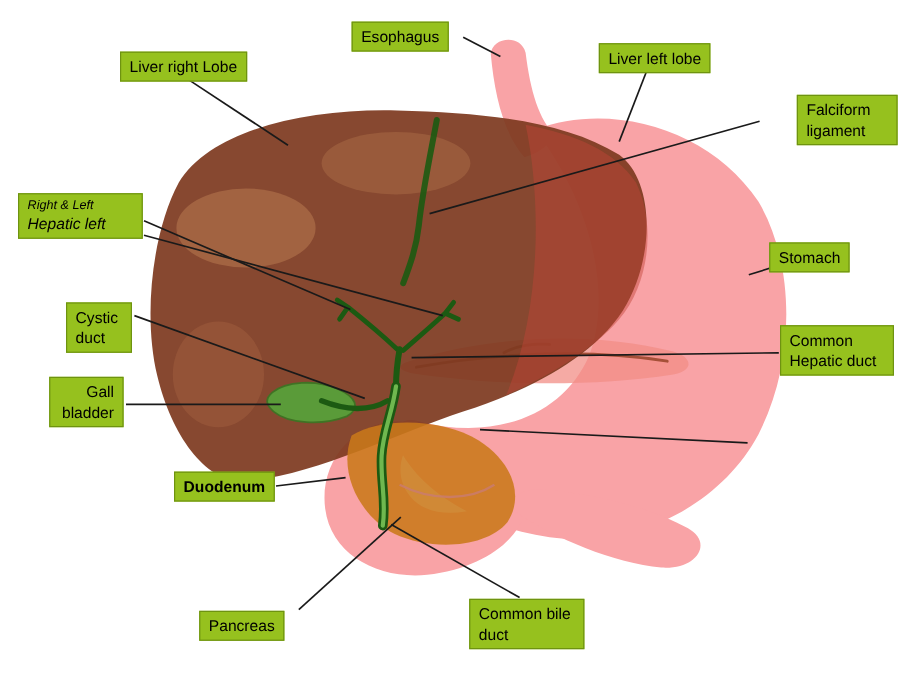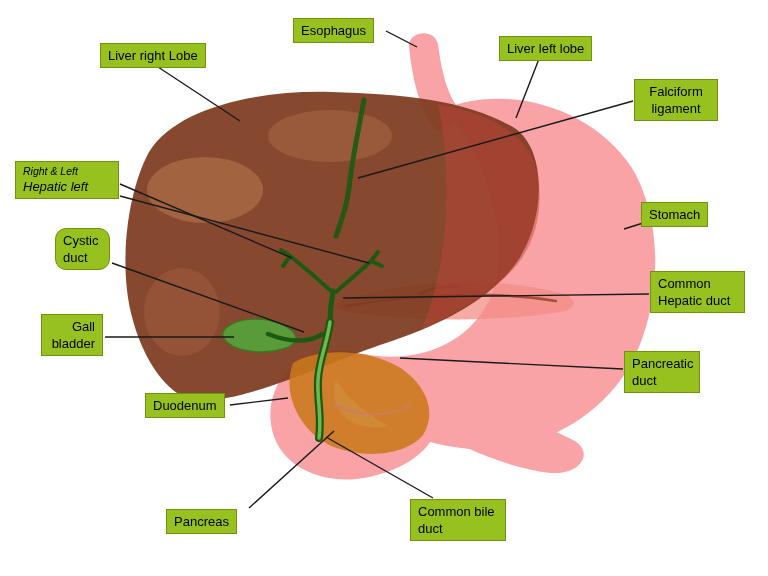--- a/index.html
+++ b/index.html
@@ -80,36 +80,35 @@
       <line x1="433" y1="498" x2="326" y2="437"></line>
     </g>
   </svg>
 
   <div class="label nowrap" style="left:293px;top:18px;">Esophagus</div>
 
   <div class="label nowrap" style="left:100px;top:43px;">Liver right Lobe</div>
 
   <div class="label nowrap" style="left:499px;top:36px;">Liver left lobe</div>
 
-  <div class="label" style="left:634px;top:79px;width:84px;text-align:center;">Falciform ligament</div>
+  <div class="label" style="left:664px;top:79px;width:84px;">Falciform ligament</div>
 
   <div class="label" style="left:15px;top:161px;width:104px;font-style:italic;">
     <div class="small">Right &amp; Left</div>
     <div>Hepatic left</div>
   </div>
 
   <div class="label nowrap" style="left:641px;top:202px;">Stomach</div>
 
-  <div class="label" style="left:55px;top:228px;width:55px;border-radius:11px;">Cystic duct</div>
+  <div class="label" style="left:55px;top:252px;width:55px;">Cystic duct</div>
 
   <div class="label" style="left:650px;top:271px;width:95px;">Common Hepatic duct</div>
 
   <div class="label" style="left:41px;top:314px;width:62px;text-align:right;">Gall bladder</div>
 
-  <div class="label" style="left:624px;top:351px;width:76px;">Pancreatic duct</div>
 
-  <div class="label nowrap" style="left:145px;top:393px;">Duodenum</div>
+  <div class="label nowrap" style="left:145px;top:393px;font-weight:bold;">Duodenum</div>
 
   <div class="label nowrap" style="left:166px;top:509px;">Pancreas</div>
 
-  <div class="label" style="left:391px;top:499px;width:96px;margin-left:19px;">Common bile duct</div>
+  <div class="label" style="left:391px;top:499px;width:96px;">Common bile duct</div>
 
 </div>
 
 </body></html>

